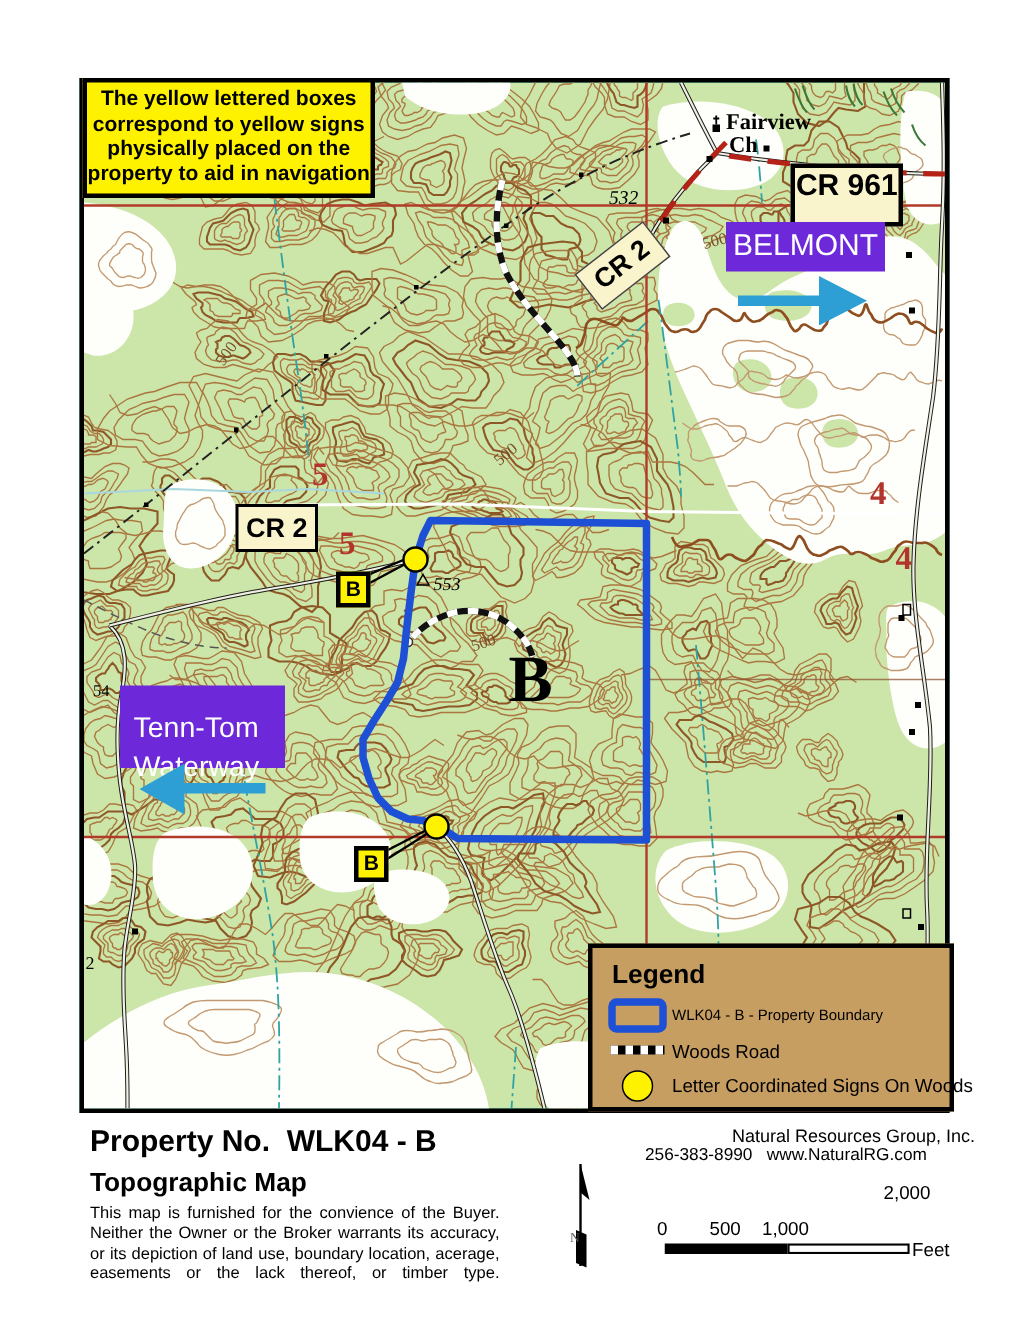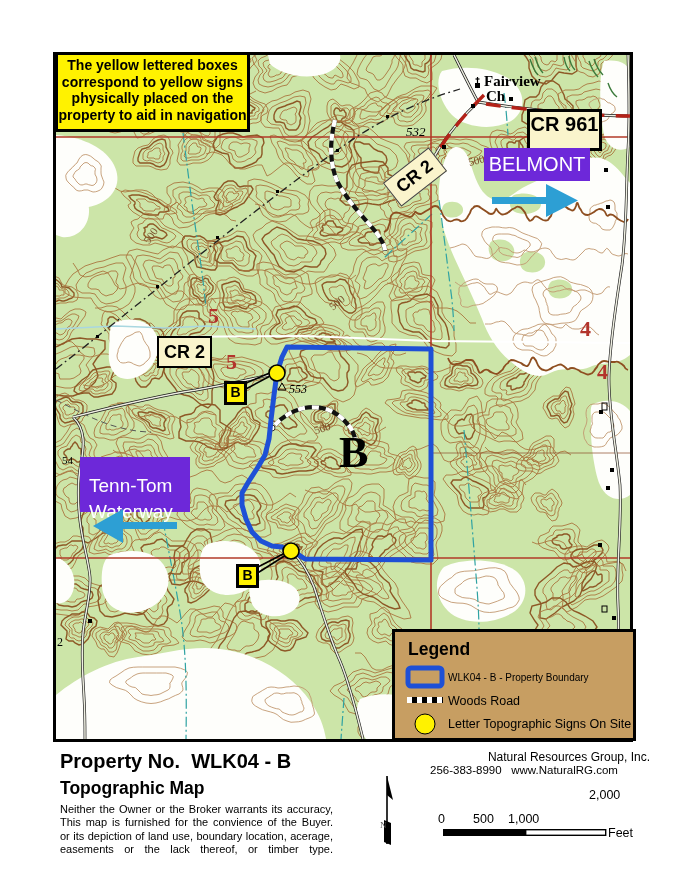--- a/index.html
+++ b/index.html
@@ -822,30 +822,30 @@
     <line x1="2" y1="6" x2="38" y2="6" stroke="#000" stroke-width="6"></line>
     <line x1="2" y1="6" x2="38" y2="6" stroke="#fff" stroke-width="6" stroke-dasharray="5 5"></line>
   </svg>
 
   <div class="abs" style="left:53px; top:62px; font-size:12.5px; color:#000; white-space:nowrap;">Woods Road</div>
 
   <svg class="abs" style="left:16px; top:78px;" width="28" height="28" viewBox="0 0 28 28">
     <circle cx="14" cy="14" r="10" fill="#FFF200" stroke="#000" stroke-width="1"></circle>
   </svg>
 
-  <div class="abs" style="left:53px; top:85px; font-size:12.5px; color:#000; white-space:nowrap;">Letter Topographic Signs On Site</div>
+  <div class="abs" style="left:53px; top:85px; font-size:12.5px; color:#000; white-space:nowrap;">Letter Coordinated Signs On Woods</div>
 </div>
 
 <div class="abs" style="left:60px; top:750px; font-size:20px; font-weight:bold; color:#000;">Property No.&nbsp; WLK04 - B</div>
 
 <div class="abs" style="left:60px; top:778px; font-size:17.5px; font-weight:bold; color:#000;">Topographic Map</div>
 
 <div class="abs" style="left:60px; top:803px; width:273px; font-size:11px; line-height:13.3px; color:#000;">
+<div style="text-align:justify; text-align-last:justify;">This map is furnished for the convience of the Buyer.</div>
 <div style="text-align:justify; text-align-last:justify;">Neither the Owner or the Broker warrants its accuracy,</div>
-<div style="text-align:justify; text-align-last:justify;">This map is furnished for the convience of the Buyer.</div>
 <div style="text-align:justify; text-align-last:justify;">or its depiction of land use, boundary location, acerage,</div>
 <div style="text-align:justify; text-align-last:justify;">easements or the lack thereof, or timber type.</div>
 </div>
 
 <div class="abs" style="left:440px; top:750px; width:210px; font-size:12px; text-align:right; color:#000;">Natural Resources Group, Inc.</div>
 
 <div class="abs" style="left:430px; top:764px; width:230px; font-size:11.5px; text-align:left; color:#000;">256-383-8990&nbsp;&nbsp;&nbsp;www.NaturalRG.com</div>
 
 <svg class="abs" style="left:374px; top:772px;" width="24" height="78" viewBox="0 0 24 78">
 <line x1="13" y1="4" x2="13" y2="72" stroke="#000" stroke-width="1.6"></line>

